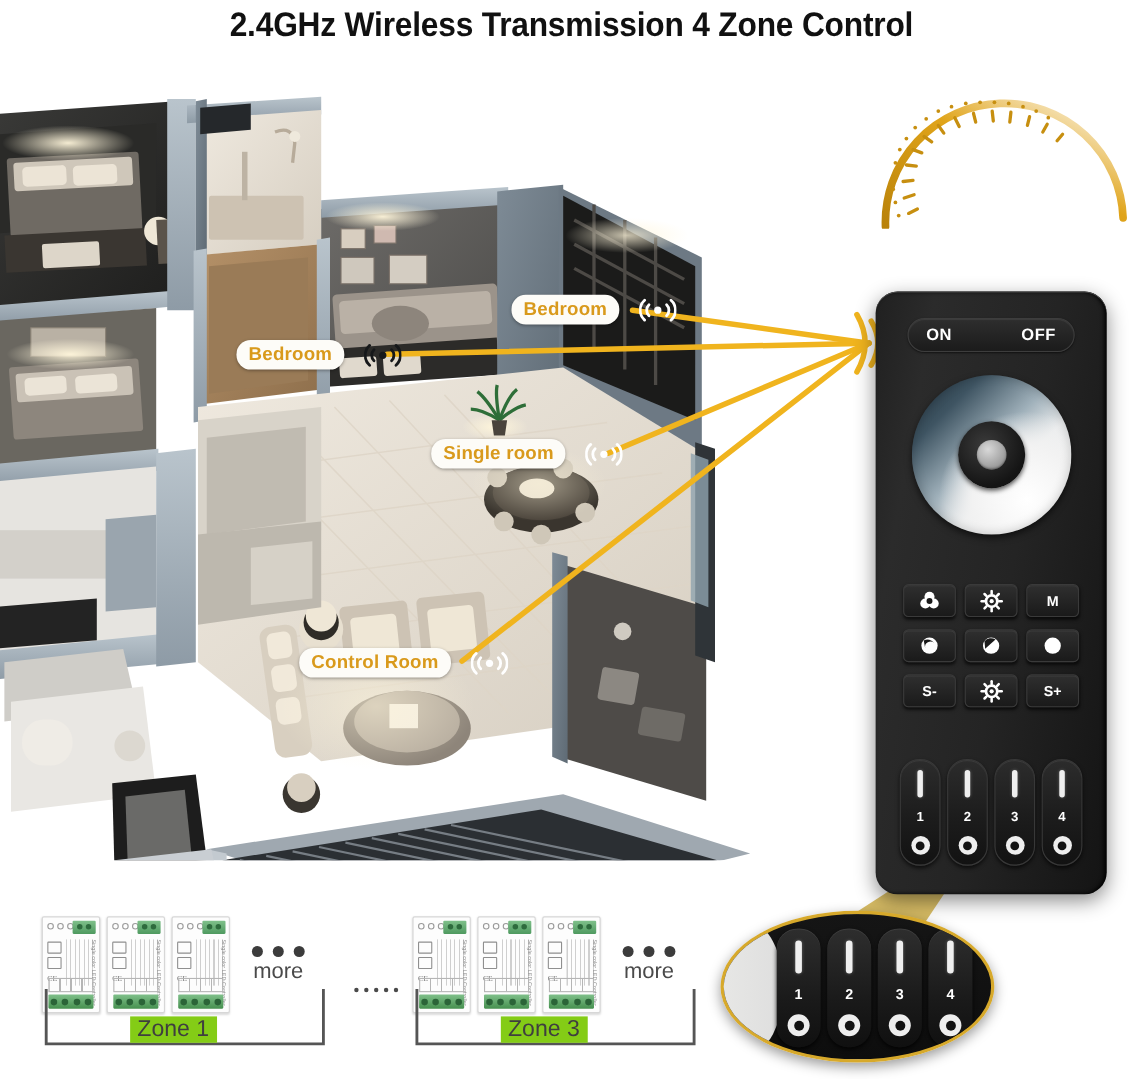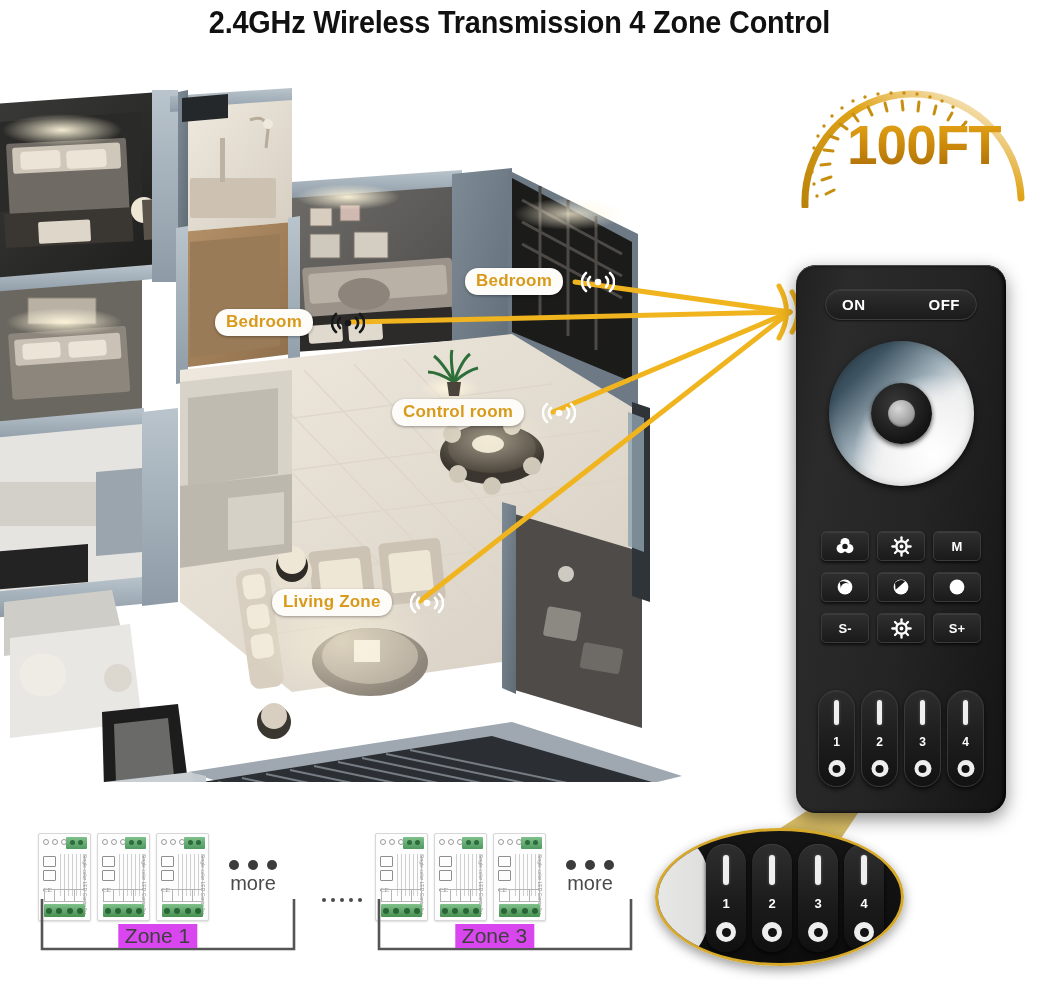--- a/index.html
+++ b/index.html
@@ -190,21 +190,21 @@
 
   .more{display:flex;flex-direction:column;align-items:center;
          margin-left:14px;justify-content:center;}
   .more .dots{display:flex;gap:9px;margin-bottom:2px;}
   .more .dots i{width:10px;height:10px;border-radius:50%;background:#3c3c3c;display:block;}
   .more .lbl{font-size:20px;color:#4a4a4a;}
 
   .bracket{position:absolute;left:0;top:62px;width:260px;height:60px;}
   .zlabel{
     position:absolute;top:91px;left:50%;transform:translateX(-50%);
-    font-size:21px;color:#3f3f3f;background:#d946ef;padding:0 7px;white-space:nowrap;
+    font-size:21px;color:#3f3f3f;background:#84cc16;padding:0 7px;white-space:nowrap;
   }
   .dotsep{position:absolute;left:322px;top:898px;display:flex;gap:5px;z-index:5;}
   .dotsep i{width:4px;height:4px;border-radius:50%;background:#4a4a4a;display:block;}
 </style>
 </head>
 <body>
 
 <div class="title">2.4GHz Wireless Transmission 4 Zone Control</div>
 
 <div class="badge">
@@ -247,21 +247,20 @@
       <circle cx="70" cy="9" r="1.7"></circle>
         <circle cx="83" cy="6" r="1.7"></circle>
       <circle cx="96" cy="5" r="1.7"></circle>
         <circle cx="109" cy="5" r="1.7"></circle>
       <circle cx="122" cy="6" r="1.7"></circle>
         <circle cx="135" cy="9" r="1.7"></circle>
       <circle cx="147" cy="13" r="1.7"></circle>
         <circle cx="158" cy="19" r="1.7"></circle>
     </g>
   </svg>
-  <div class="ft">100FT</div>
 </div>
 
 <div class="plan">
 <svg width="700" height="700" viewBox="0 0 700 700">
   <defs>
     <linearGradient id="wall" x1="0" y1="0" x2="0" y2="1">
       <stop offset="0%" stop-color="#b9c4cc"></stop>
           <stop offset="100%" stop-color="#8e9ba6"></stop>
     </linearGradient>
     <linearGradient id="wallDark" x1="0" y1="0" x2="1" y2="1">
@@ -507,34 +506,34 @@
       <path d="M9,8 a7,7 0 0 0 0,10"></path>
         <path d="M25,8 a7,7 0 0 1 0,10"></path>
       <path d="M5,4 a12,12 0 0 0 0,18"></path>
         <path d="M29,4 a12,12 0 0 1 0,18"></path>
     </g>
     <circle cx="17" cy="13" r="3.3" fill="#ffffff"></circle>
   </svg>
 </div>
 
 <div class="pill" style="left:392px;top:399px;">
-  <span class="cap">Control room</span>
+  <span class="cap">Single room</span>
   <svg class="wifi" viewBox="0 0 34 26">
     <g fill="none" stroke="#ffffff" stroke-width="2.6" stroke-linecap="round">
       <path d="M9,8 a7,7 0 0 0 0,10"></path>
         <path d="M25,8 a7,7 0 0 1 0,10"></path>
       <path d="M5,4 a12,12 0 0 0 0,18"></path>
         <path d="M29,4 a12,12 0 0 1 0,18"></path>
     </g>
     <circle cx="17" cy="13" r="3.3" fill="#ffffff"></circle>
   </svg>
 </div>
 
 <div class="pill" style="left:272px;top:589px;">
-  <span class="cap">Living Zone</span>
+  <span class="cap">Control Room</span>
   <svg class="wifi" viewBox="0 0 34 26">
     <g fill="none" stroke="#ffffff" stroke-width="2.6" stroke-linecap="round">
       <path d="M9,8 a7,7 0 0 0 0,10"></path>
         <path d="M25,8 a7,7 0 0 1 0,10"></path>
       <path d="M5,4 a12,12 0 0 0 0,18"></path>
         <path d="M29,4 a12,12 0 0 1 0,18"></path>
     </g>
     <circle cx="17" cy="13" r="3.3" fill="#ffffff"></circle>
   </svg>
 </div>

